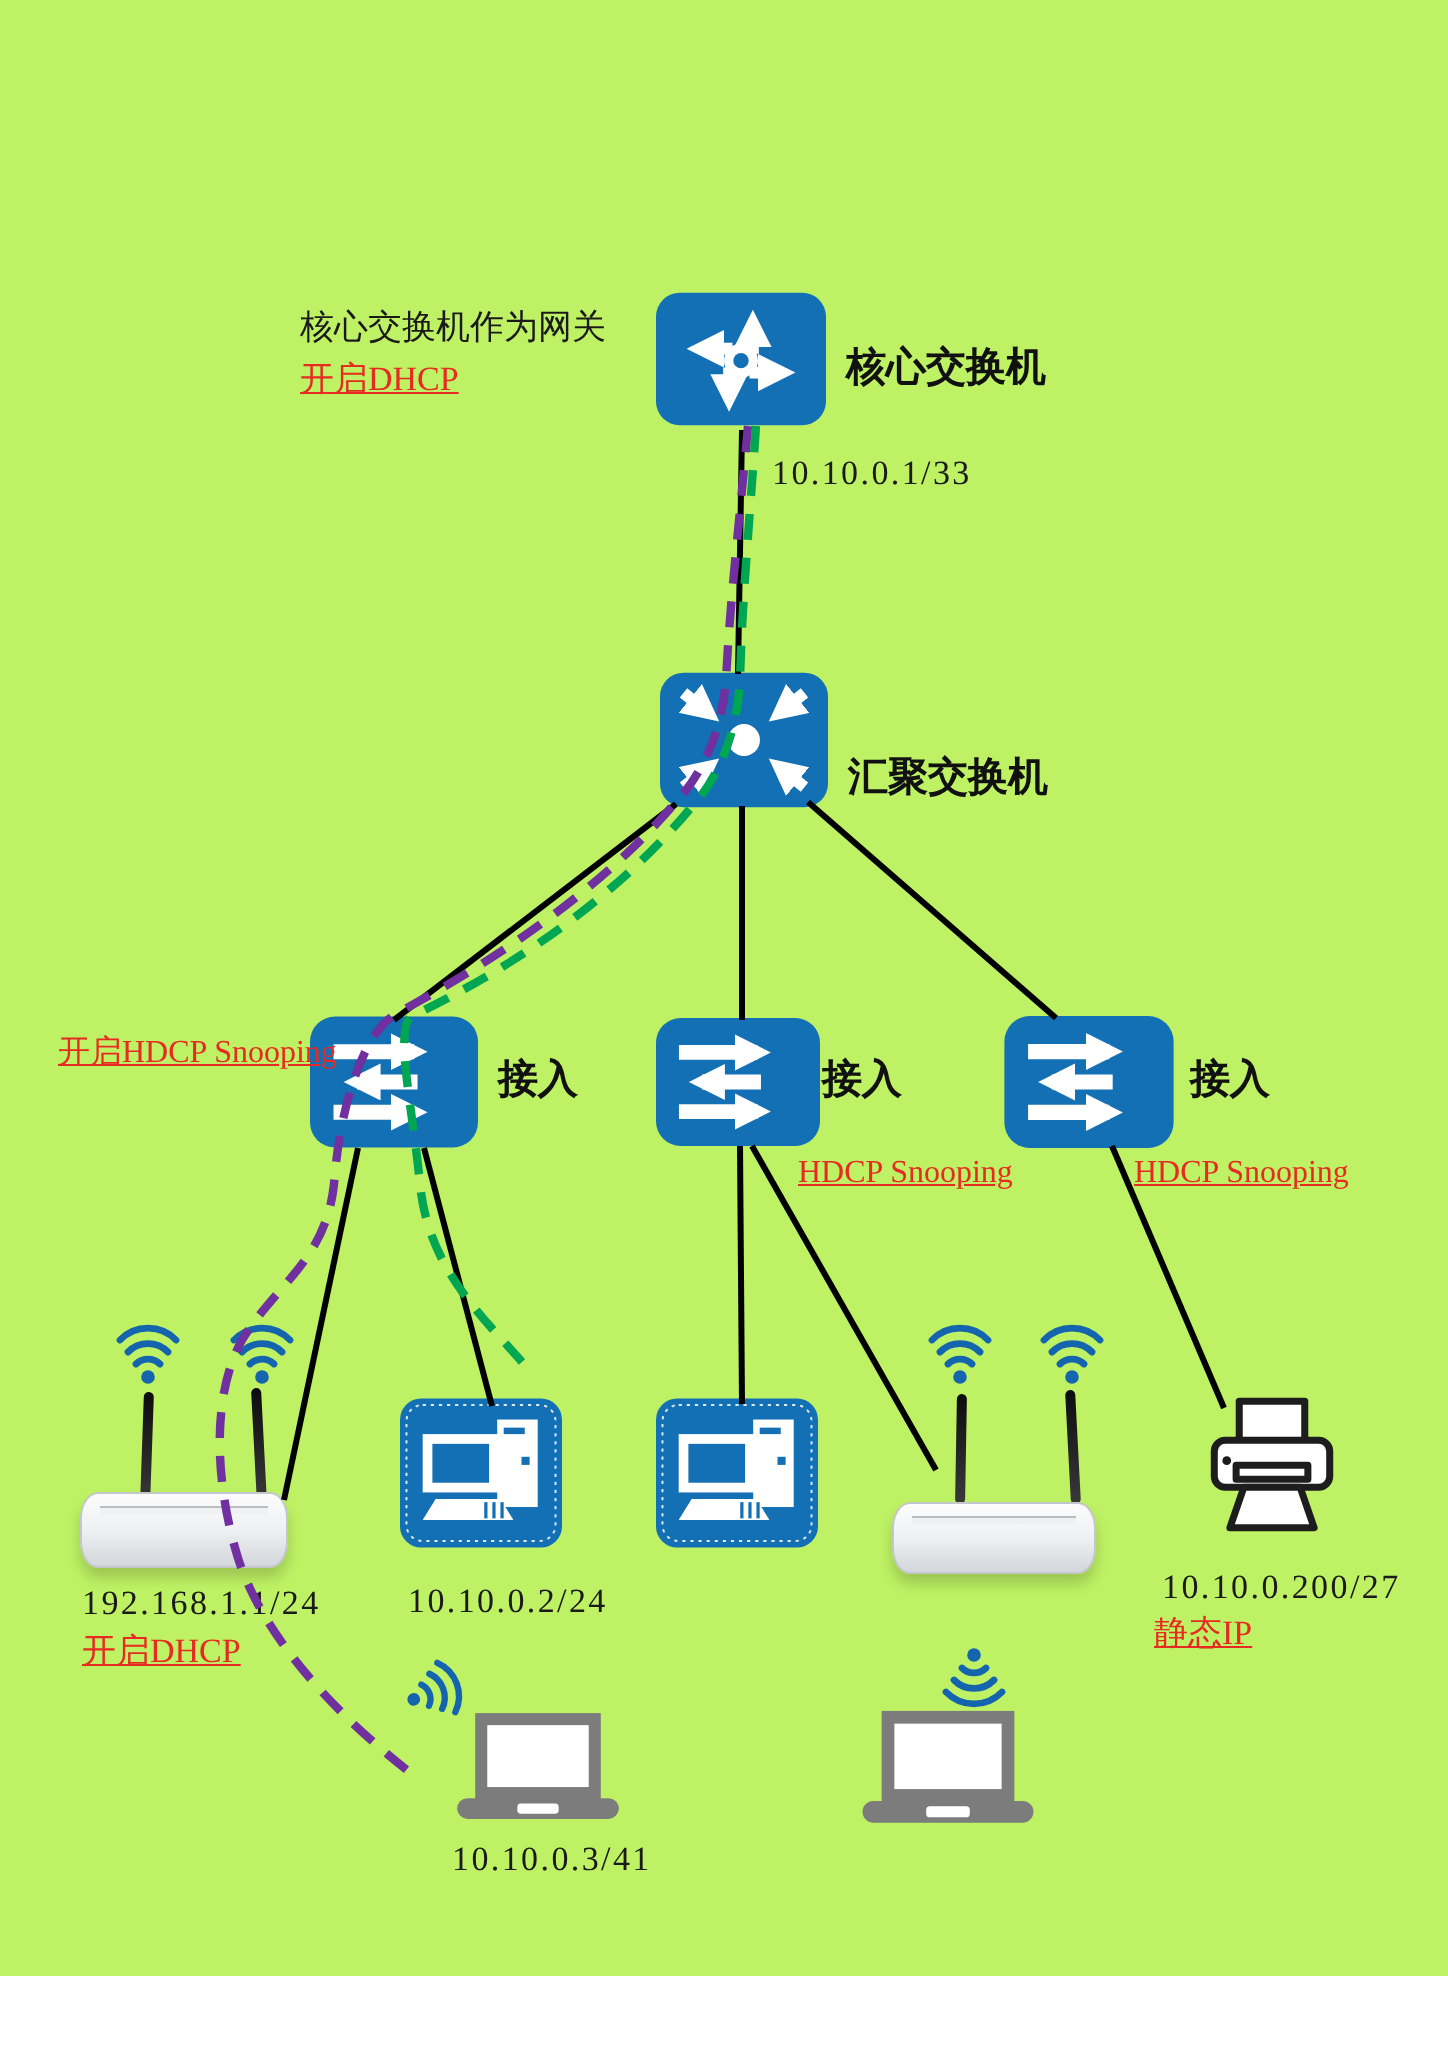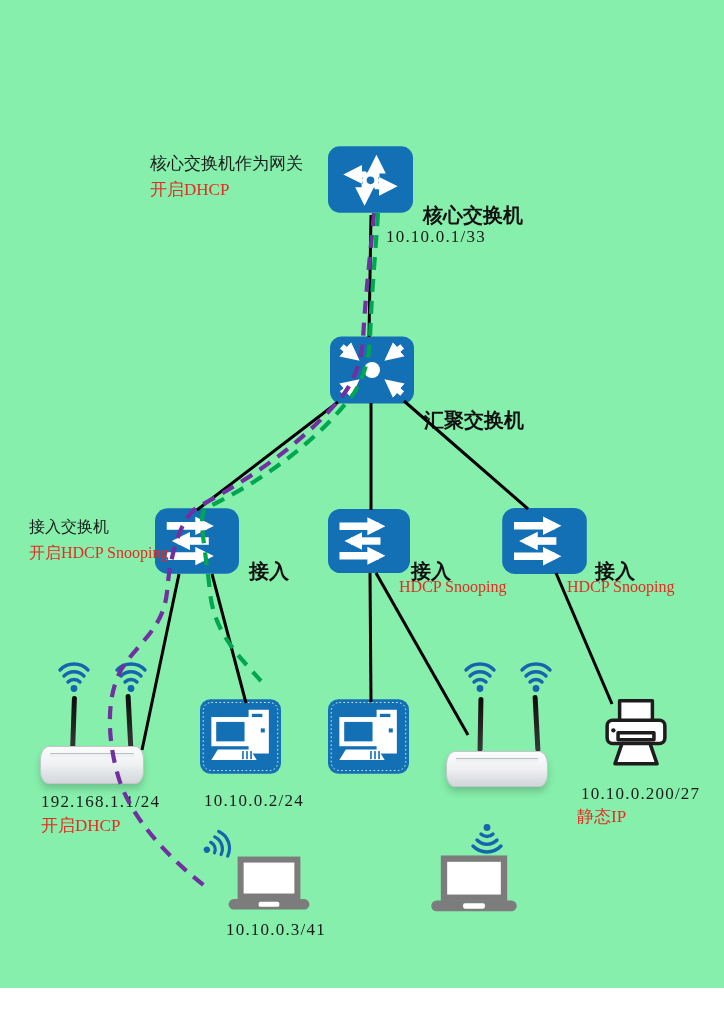--- a/index.html
+++ b/index.html
@@ -1,24 +1,24 @@
 <!DOCTYPE html>
 <html style="--device-blue: #1470b5; --wifi-blue: #1565ae; --annotation-red: #e62b22; --flow-purple: #7030a0; --flow-green: #00a651; --line-black: #000000;"><head>
 <meta charset="utf-8">
 <style>
   html,body{margin:0;padding:0;background:#fff;}
-  .stage{position:relative;width:724px;height:988px;background:#86efac;overflow:hidden;
+  .stage{position:relative;width:724px;height:988px;background:#bef264;overflow:hidden;
          font-family:"DejaVu Sans","Liberation Sans",sans-serif;}
   .node{position:absolute;}
   .label-bold{position:absolute;font-size:20px;font-weight:700;color:#111;
-              font-family:"DejaVu Sans",sans-serif;white-space:nowrap;margin-top:32px;}
+              font-family:"DejaVu Sans",sans-serif;white-space:nowrap;}
   .note{position:absolute;font-size:17px;color:#1a1a1a;line-height:26px;white-space:nowrap;
         font-family:"Liberation Serif","DejaVu Serif",serif;}
   .note-sm{font-size:16px;}
-  .red{color:var(--annotation-red);}
+  .red{color:var(--annotation-red);text-decoration:underline;}
   .ip{position:absolute;font-size:17px;color:#1a1a1a;letter-spacing:1.2px;white-space:nowrap;
       font-family:"Liberation Serif","DejaVu Serif",serif;}
   svg{display:block;}
   .blue-rect{fill:var(--device-blue);}
   .wifi{stroke:var(--wifi-blue);}
   .wifi circle{fill:var(--wifi-blue);stroke:none;}
   .edges{position:absolute;left:0;top:0;z-index:5;pointer-events:none;}
   .edge-black{fill:none;stroke:var(--line-black);stroke-width:3;}
   .edge-dash{fill:none;stroke-width:4.2;stroke-dasharray:13 9;stroke-linecap:butt;}
   .edge-purple{stroke:var(--flow-purple);}
@@ -84,21 +84,20 @@
       <line x1="14" y1="12" x2="29" y2="24" stroke="#fff" stroke-width="7" marker-end="url(#ah)"></line>
       <line x1="86" y1="12" x2="71" y2="24" stroke="#fff" stroke-width="7" marker-end="url(#ah)"></line>
       <line x1="14" y1="68" x2="29" y2="56" stroke="#fff" stroke-width="7" marker-end="url(#ah)"></line>
       <line x1="86" y1="68" x2="71" y2="56" stroke="#fff" stroke-width="7" marker-end="url(#ah)"></line>
       <circle cx="50" cy="40" r="9.5" fill="#fff"></circle>
     </svg>
   </div>
   <div class="label-bold" style="left:424px;top:375px">汇聚交换机</div>
 
   <div class="note note-sm" style="left:29px;top:514px;z-index:6">
-    <div>接入交换机</div>
     <div class="red">开启HDCP Snooping</div>
   </div>
 
   <div class="node" style="left:155px;top:508px">
     <svg width="84" height="66" viewBox="0 0 100 78">
       <rect class="blue-rect" x="0" y="0" width="100" height="78" rx="15"></rect>
       <line x1="14" y1="21" x2="62" y2="21" stroke="#fff" stroke-width="9" marker-end="url(#ah)"></line>
       <line x1="64" y1="39" x2="28" y2="39" stroke="#fff" stroke-width="9" marker-end="url(#ah)"></line>
       <line x1="14" y1="57" x2="62" y2="57" stroke="#fff" stroke-width="9" marker-end="url(#ah)"></line>
     </svg>

